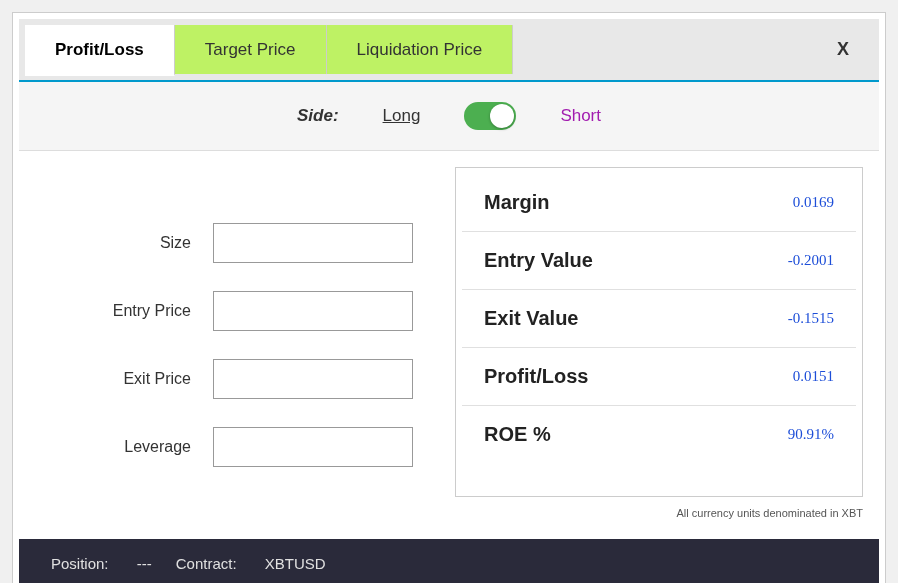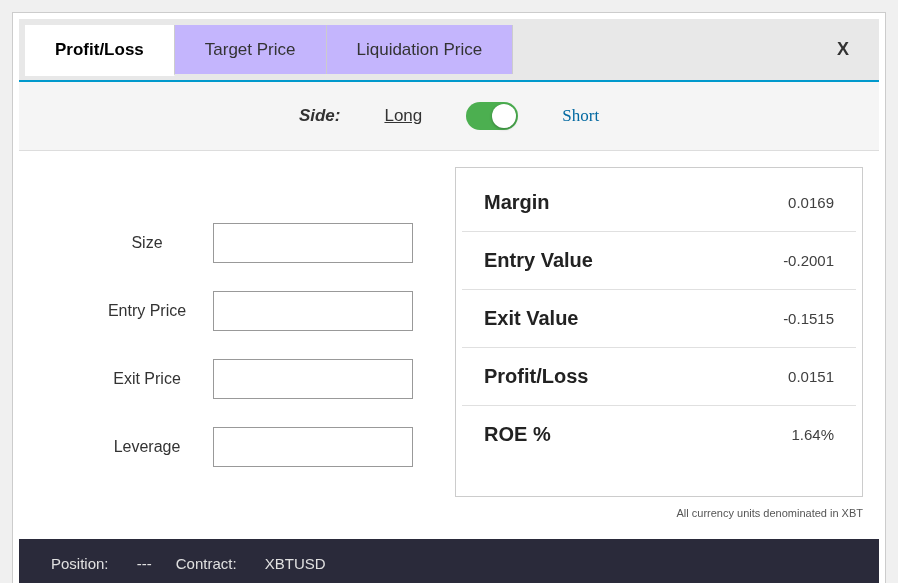--- a/index.html
+++ b/index.html
@@ -25,21 +25,21 @@
       display: flex;
       align-items: stretch;
       background: #e8e8e8;
       border-bottom: 2px solid #0099cc;
       position: relative;
     }
     .tab {
       padding: 14px 30px;
       font-size: 17px;
       cursor: pointer;
-      background: #c4b5fd;
+      background: #bef264;
       color: #333;
       border: none;
       border-right: 1px solid #ccc;
       flex-shrink: 0;
     }
     .tab.active {
       background: #ffffff;
       color: #000;
       font-weight: bold;
       border-bottom: 2px solid #fff;
@@ -94,22 +94,21 @@
       height: 24px;
       background: #fff;
       border-radius: 50%;
       position: absolute;
       top: 2px;
       right: 2px;
       box-shadow: 0 1px 3px rgba(0,0,0,0.3);
     }
     .side-short {
       font-size: 17px;
-      color: #0369a1;
-      font-family: Liberation Serif, serif;
+      color: #a21caf;
     }
     
     .main-content {
       display: flex;
       flex: 1;
       padding: 16px 0;
     }
     
     .form-section {
       width: 420px;
@@ -121,21 +120,21 @@
     }
     .form-row {
       display: flex;
       align-items: center;
       justify-content: flex-end;
       gap: 16px;
     }
     .form-row-label {
       font-size: 16px;
       color: #333;
-      text-align: center;
+      text-align: right;
       min-width: 100px;
     }
     .form-row input {
       width: 200px;
       padding: 10px 12px;
       font-size: 16px;
       border: 1px solid #999;
       text-align: center;
       background: #fff;
     }
@@ -160,21 +159,22 @@
     .result-row:last-child {
       border-bottom: none;
     }
     .result-key {
       font-size: 20px;
       font-weight: bold;
       color: #222;
     }
     .result-val {
       font-size: 15px;
-      color: #404040;
+      color: #1d4ed8;
+      font-family: Liberation Serif, serif;
     }
     .currency-note {
       padding: 10px 0 4px 0;
       font-size: 11px;
       color: #555;
       text-align: right;
     }
     
     .footer {
       background: #2a2a3a;
@@ -243,21 +243,21 @@
           <div class="result-row">
             <span class="result-key">Exit Value</span>
             <span class="result-val">-0.1515</span>
           </div>
           <div class="result-row">
             <span class="result-key">Profit/Loss</span>
             <span class="result-val">0.0151</span>
           </div>
           <div class="result-row">
             <span class="result-key">ROE %</span>
-            <span class="result-val">1.64%</span>
+            <span class="result-val">90.91%</span>
           </div>
         </div>
       <div class="currency-note">All currency units denominated in XBT</div>
     </div>
 
   </div>
 
   <div class="footer">
     <span>
       <span>Position:</span>

